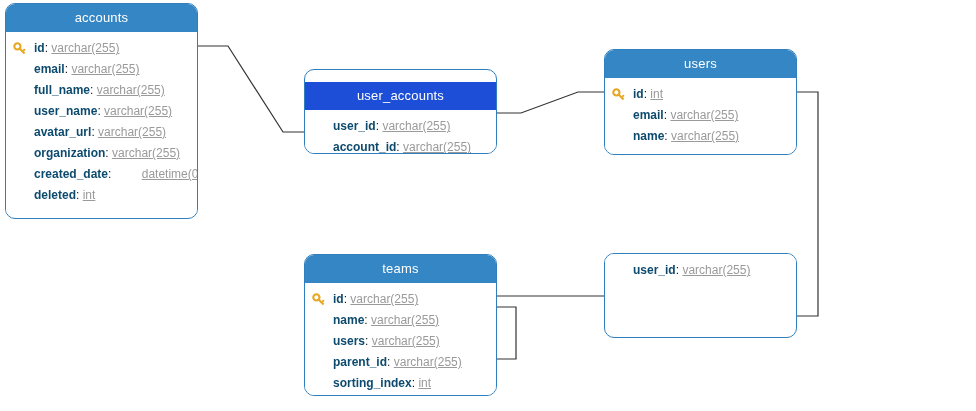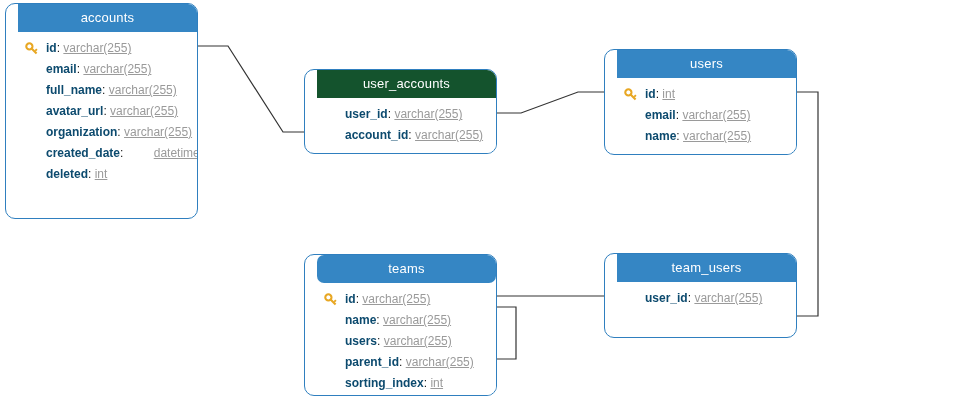--- a/index.html
+++ b/index.html
@@ -30,21 +30,20 @@
     z-index: 1;
   }
   .entity {
     position: absolute;
     box-sizing: border-box;
     border: 1.5px solid #2f7fbf;
     border-radius: 10px;
     background: #ffffff;
     z-index: 2;
     overflow: hidden;
-    padding-left: 12px;
   }
   .entity-header {
     background: #3586c4;
     color: #ffffff;
     font-size: 13px;
     text-align: center;
     line-height: 28px;
     height: 28px;
     letter-spacing: 0.2px;
   }
@@ -100,62 +99,62 @@
       <div class="entity-body">
         <div class="attr-row"><svg class="key-icon" viewBox="0 0 16 16">
             <g transform="rotate(-45 8 8)">
               <circle cx="8" cy="4.3" r="3.1" fill="none" stroke="#e8a723" stroke-width="2.1"></circle>
               <rect x="7.0" y="7.0" width="2.1" height="7.4" fill="#e8a723"></rect>
               <rect x="9.0" y="10.6" width="2.4" height="1.9" fill="#e8a723"></rect>
             </g>
           </svg><span class="attr-name">id</span><span class="attr-sep">:</span> <span class="attr-type" style="color: rgb(154, 154, 154);">varchar(255)</span></div>
         <div class="attr-row"><span class="attr-name">email</span><span class="attr-sep">:</span> <span class="attr-type" style="color: rgb(154, 154, 154);">varchar(255)</span></div>
         <div class="attr-row"><span class="attr-name">full_name</span><span class="attr-sep">:</span> <span class="attr-type" style="color: rgb(154, 154, 154);">varchar(255)</span></div>
+        <div class="attr-row"><span class="attr-name">user_name</span><span class="attr-sep">:</span> <span class="attr-type" style="color: rgb(154, 154, 154);">varchar(255)</span></div>
         <div class="attr-row"><span class="attr-name">avatar_url</span><span class="attr-sep">:</span> <span class="attr-type" style="color: rgb(154, 154, 154);">varchar(255)</span></div>
         <div class="attr-row"><span class="attr-name">organization</span><span class="attr-sep">:</span> <span class="attr-type" style="color: rgb(154, 154, 154);">varchar(255)</span></div>
         <div class="attr-row"><span class="attr-name">created_date</span><span class="attr-sep">:</span> <span class="attr-type" style="color: rgb(154, 154, 154); margin-left: 27px;">datetime(0)</span></div>
         <div class="attr-row"><span class="attr-name">deleted</span><span class="attr-sep">:</span> <span class="attr-type" style="color: rgb(154, 154, 154);">int</span></div>
       </div>
     </div>
     <div class="entity" style="left: 304px; top: 69px; width: 193px; height: 85px; border-color: rgb(47, 127, 191);">
-      <div class="entity-header" style="background: #14532d;">user_accounts</div>
+      <div class="entity-header" style="background: #1d4ed8; margin-top: 12px;">user_accounts</div>
       <div class="entity-body">
         <div class="attr-row"><span class="attr-name">user_id</span><span class="attr-sep">:</span> <span class="attr-type" style="color: rgb(154, 154, 154);">varchar(255)</span></div>
         <div class="attr-row"><span class="attr-name">account_id</span><span class="attr-sep">:</span> <span class="attr-type" style="color: rgb(154, 154, 154);">varchar(255)</span></div>
       </div>
     </div>
     <div class="entity" style="left: 604px; top: 49px; width: 193px; height: 106px; border-color: rgb(47, 127, 191);">
       <div class="entity-header" style="background: rgb(53, 134, 196);">users</div>
       <div class="entity-body">
         <div class="attr-row"><svg class="key-icon" viewBox="0 0 16 16">
             <g transform="rotate(-45 8 8)">
               <circle cx="8" cy="4.3" r="3.1" fill="none" stroke="#e8a723" stroke-width="2.1"></circle>
               <rect x="7.0" y="7.0" width="2.1" height="7.4" fill="#e8a723"></rect>
               <rect x="9.0" y="10.6" width="2.4" height="1.9" fill="#e8a723"></rect>
             </g>
           </svg><span class="attr-name">id</span><span class="attr-sep">:</span> <span class="attr-type" style="color: rgb(154, 154, 154);">int</span></div>
         <div class="attr-row"><span class="attr-name">email</span><span class="attr-sep">:</span> <span class="attr-type" style="color: rgb(154, 154, 154);">varchar(255)</span></div>
         <div class="attr-row"><span class="attr-name">name</span><span class="attr-sep">:</span> <span class="attr-type" style="color: rgb(154, 154, 154);">varchar(255)</span></div>
       </div>
     </div>
     <div class="entity" style="left: 304px; top: 254px; width: 193px; height: 142px; border-color: rgb(47, 127, 191);">
-      <div class="entity-header" style="background: rgb(53, 134, 196); border-radius: 7px;">teams</div>
+      <div class="entity-header" style="background: rgb(53, 134, 196);">teams</div>
       <div class="entity-body">
         <div class="attr-row"><svg class="key-icon" viewBox="0 0 16 16">
             <g transform="rotate(-45 8 8)">
               <circle cx="8" cy="4.3" r="3.1" fill="none" stroke="#e8a723" stroke-width="2.1"></circle>
               <rect x="7.0" y="7.0" width="2.1" height="7.4" fill="#e8a723"></rect>
               <rect x="9.0" y="10.6" width="2.4" height="1.9" fill="#e8a723"></rect>
             </g>
           </svg><span class="attr-name">id</span><span class="attr-sep">:</span> <span class="attr-type" style="color: rgb(154, 154, 154);">varchar(255)</span></div>
         <div class="attr-row"><span class="attr-name">name</span><span class="attr-sep">:</span> <span class="attr-type" style="color: rgb(154, 154, 154);">varchar(255)</span></div>
         <div class="attr-row"><span class="attr-name">users</span><span class="attr-sep">:</span> <span class="attr-type" style="color: rgb(154, 154, 154);">varchar(255)</span></div>
         <div class="attr-row"><span class="attr-name">parent_id</span><span class="attr-sep">:</span> <span class="attr-type" style="color: rgb(154, 154, 154);">varchar(255)</span></div>
         <div class="attr-row"><span class="attr-name">sorting_index</span><span class="attr-sep">:</span> <span class="attr-type" style="color: rgb(154, 154, 154);">int</span></div>
       </div>
     </div>
     <div class="entity" style="left: 604px; top: 253px; width: 193px; height: 85px; border-color: rgb(47, 127, 191);">
-      <div class="entity-header" style="background: rgb(53, 134, 196);">team_users</div>
       <div class="entity-body">
         <div class="attr-row"><span class="attr-name">user_id</span><span class="attr-sep">:</span> <span class="attr-type" style="color: rgb(154, 154, 154);">varchar(255)</span></div>
       </div>
     </div>
   </div>
 
 </body></html>

